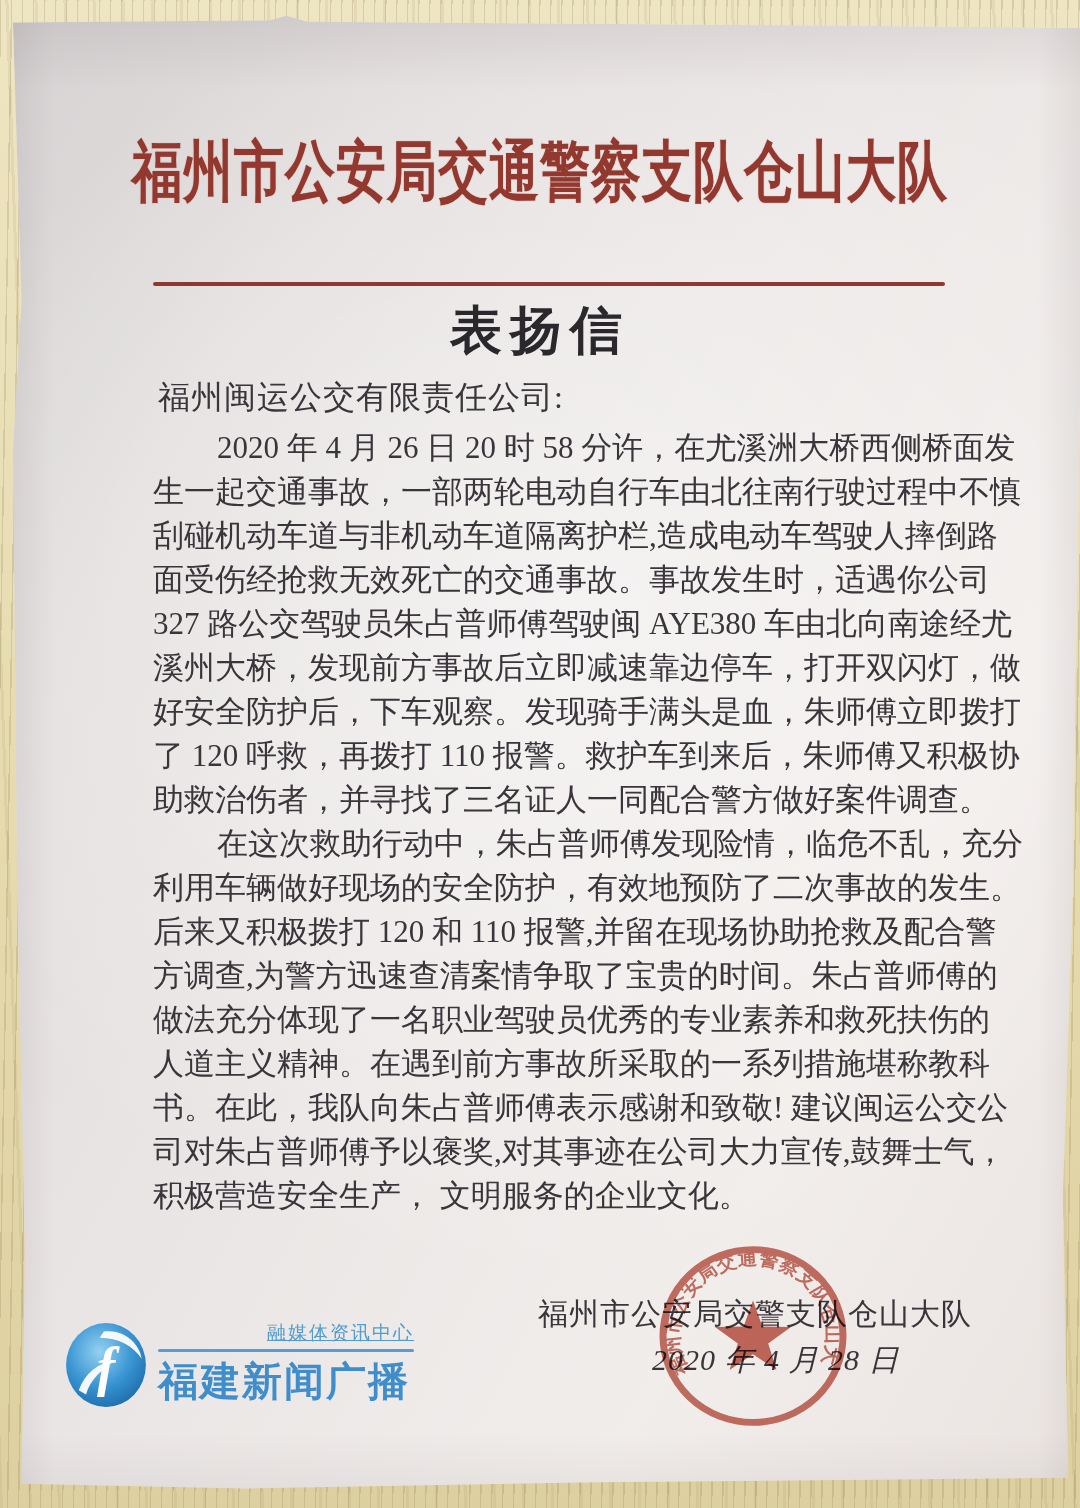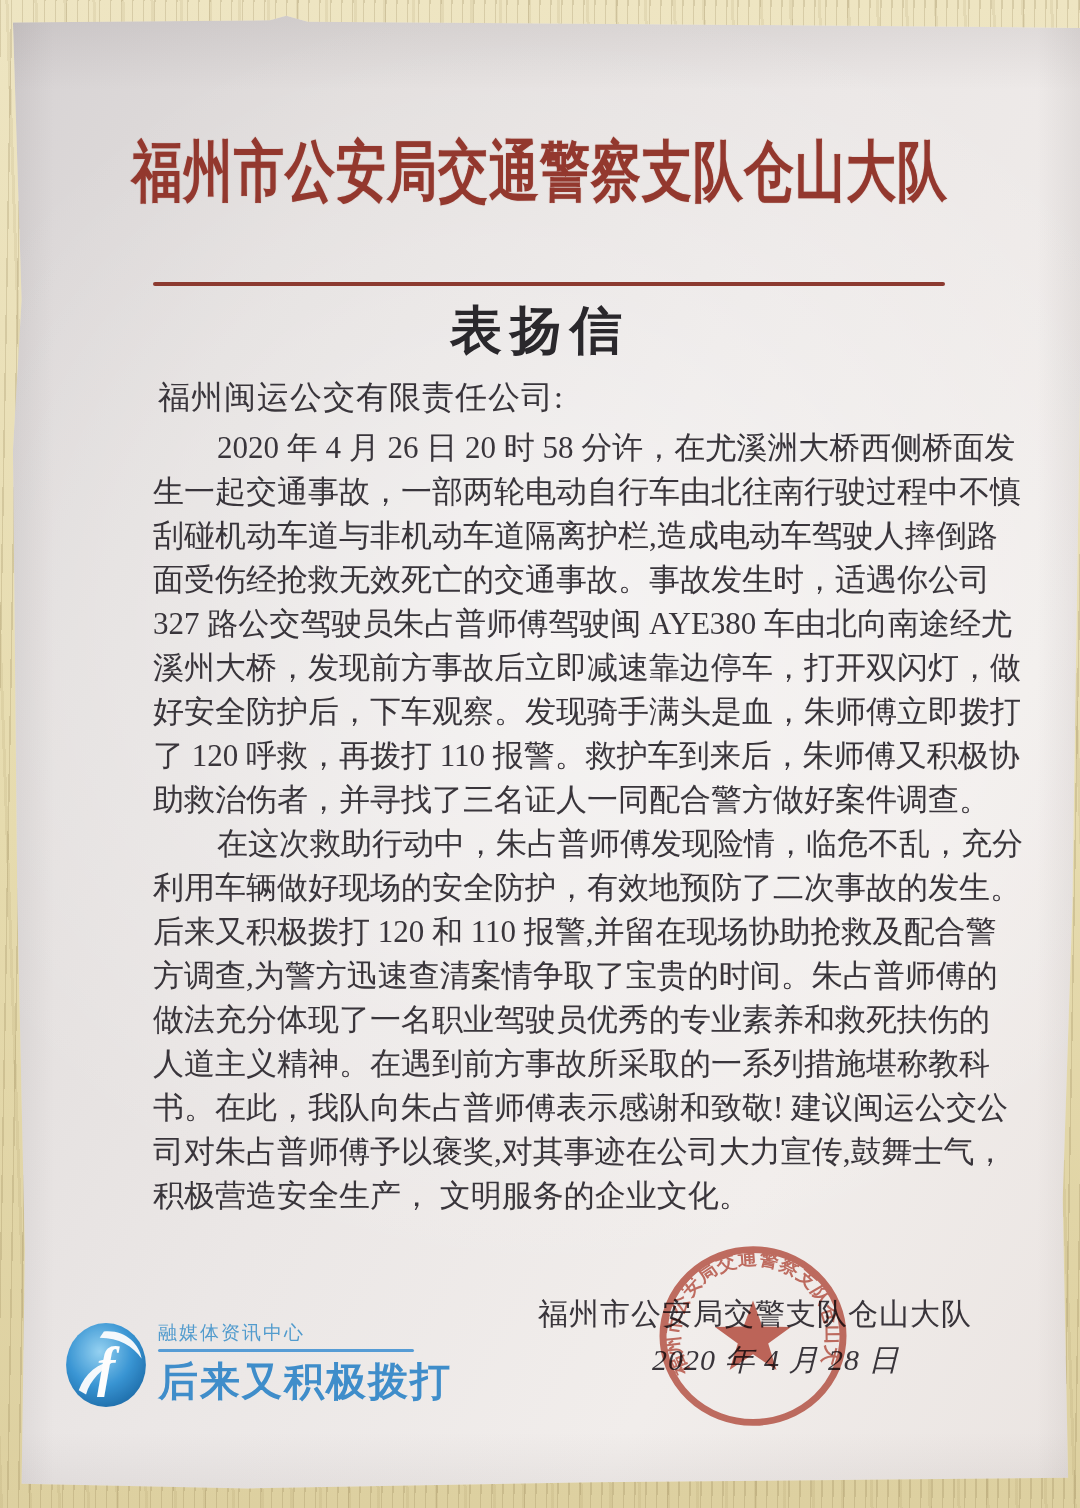--- a/index.html
+++ b/index.html
@@ -84,21 +84,21 @@
   
   .watermark{
     position:absolute;left:64px;top:1320px;z-index:4;
     display:flex;align-items:center;opacity:.93;
   }
   .wm-logo{width:84px;height:86px;flex:0 0 auto;margin-right:10px;}
   .wm-text{width:256px;}
   .wm-small{
     font-family:"DejaVu Sans","Liberation Sans",sans-serif;
     font-size:19px;color:#4796cc;letter-spacing:2px;
-    padding-bottom:3px;white-space:nowrap;
+    text-align:right;padding-bottom:3px;white-space:nowrap;text-decoration:underline;
   }
   .wm-divider{height:3px;background:#4b97d4;margin-bottom:2px;border-radius:2px;}
   .wm-big{
     font-family:"DejaVu Sans","Liberation Sans",sans-serif;
     font-size:40px;font-weight:700;color:#3287c8;letter-spacing:2px;white-space:nowrap;
   }
 </style>
 </head>
 <body>
 
@@ -155,19 +155,19 @@
           </radialGradient>
         </defs>
         <ellipse cx="40" cy="40" rx="38" ry="40" fill="url(#lg)"></ellipse>
         <path d="M38 8 C58 6 72 20 74 34 C66 22 52 14 34 14 Z" fill="#ffffff" opacity="0.95"></path>
         <path d="M14 64 C20 48 32 38 50 35 C36 44 25 54 21 68 Z" fill="#ffffff" opacity="0.95"></path>
         <text x="40" y="59" text-anchor="middle" font-size="52" font-style="italic" font-weight="700" font-family="Liberation Serif, DejaVu Serif, serif" fill="#ffffff">f</text>
       </svg>
       <div class="wm-text">
         <div class="wm-small">融媒体资讯中心</div>
         <div class="wm-divider"></div>
-        <div class="wm-big">后来又积极拨打</div>
+        <div class="wm-big">福建新闻广播</div>
       </div>
     </div>
 
     <div class="paper-shade"></div>
   </div>
 </div>
 
 </body></html>

